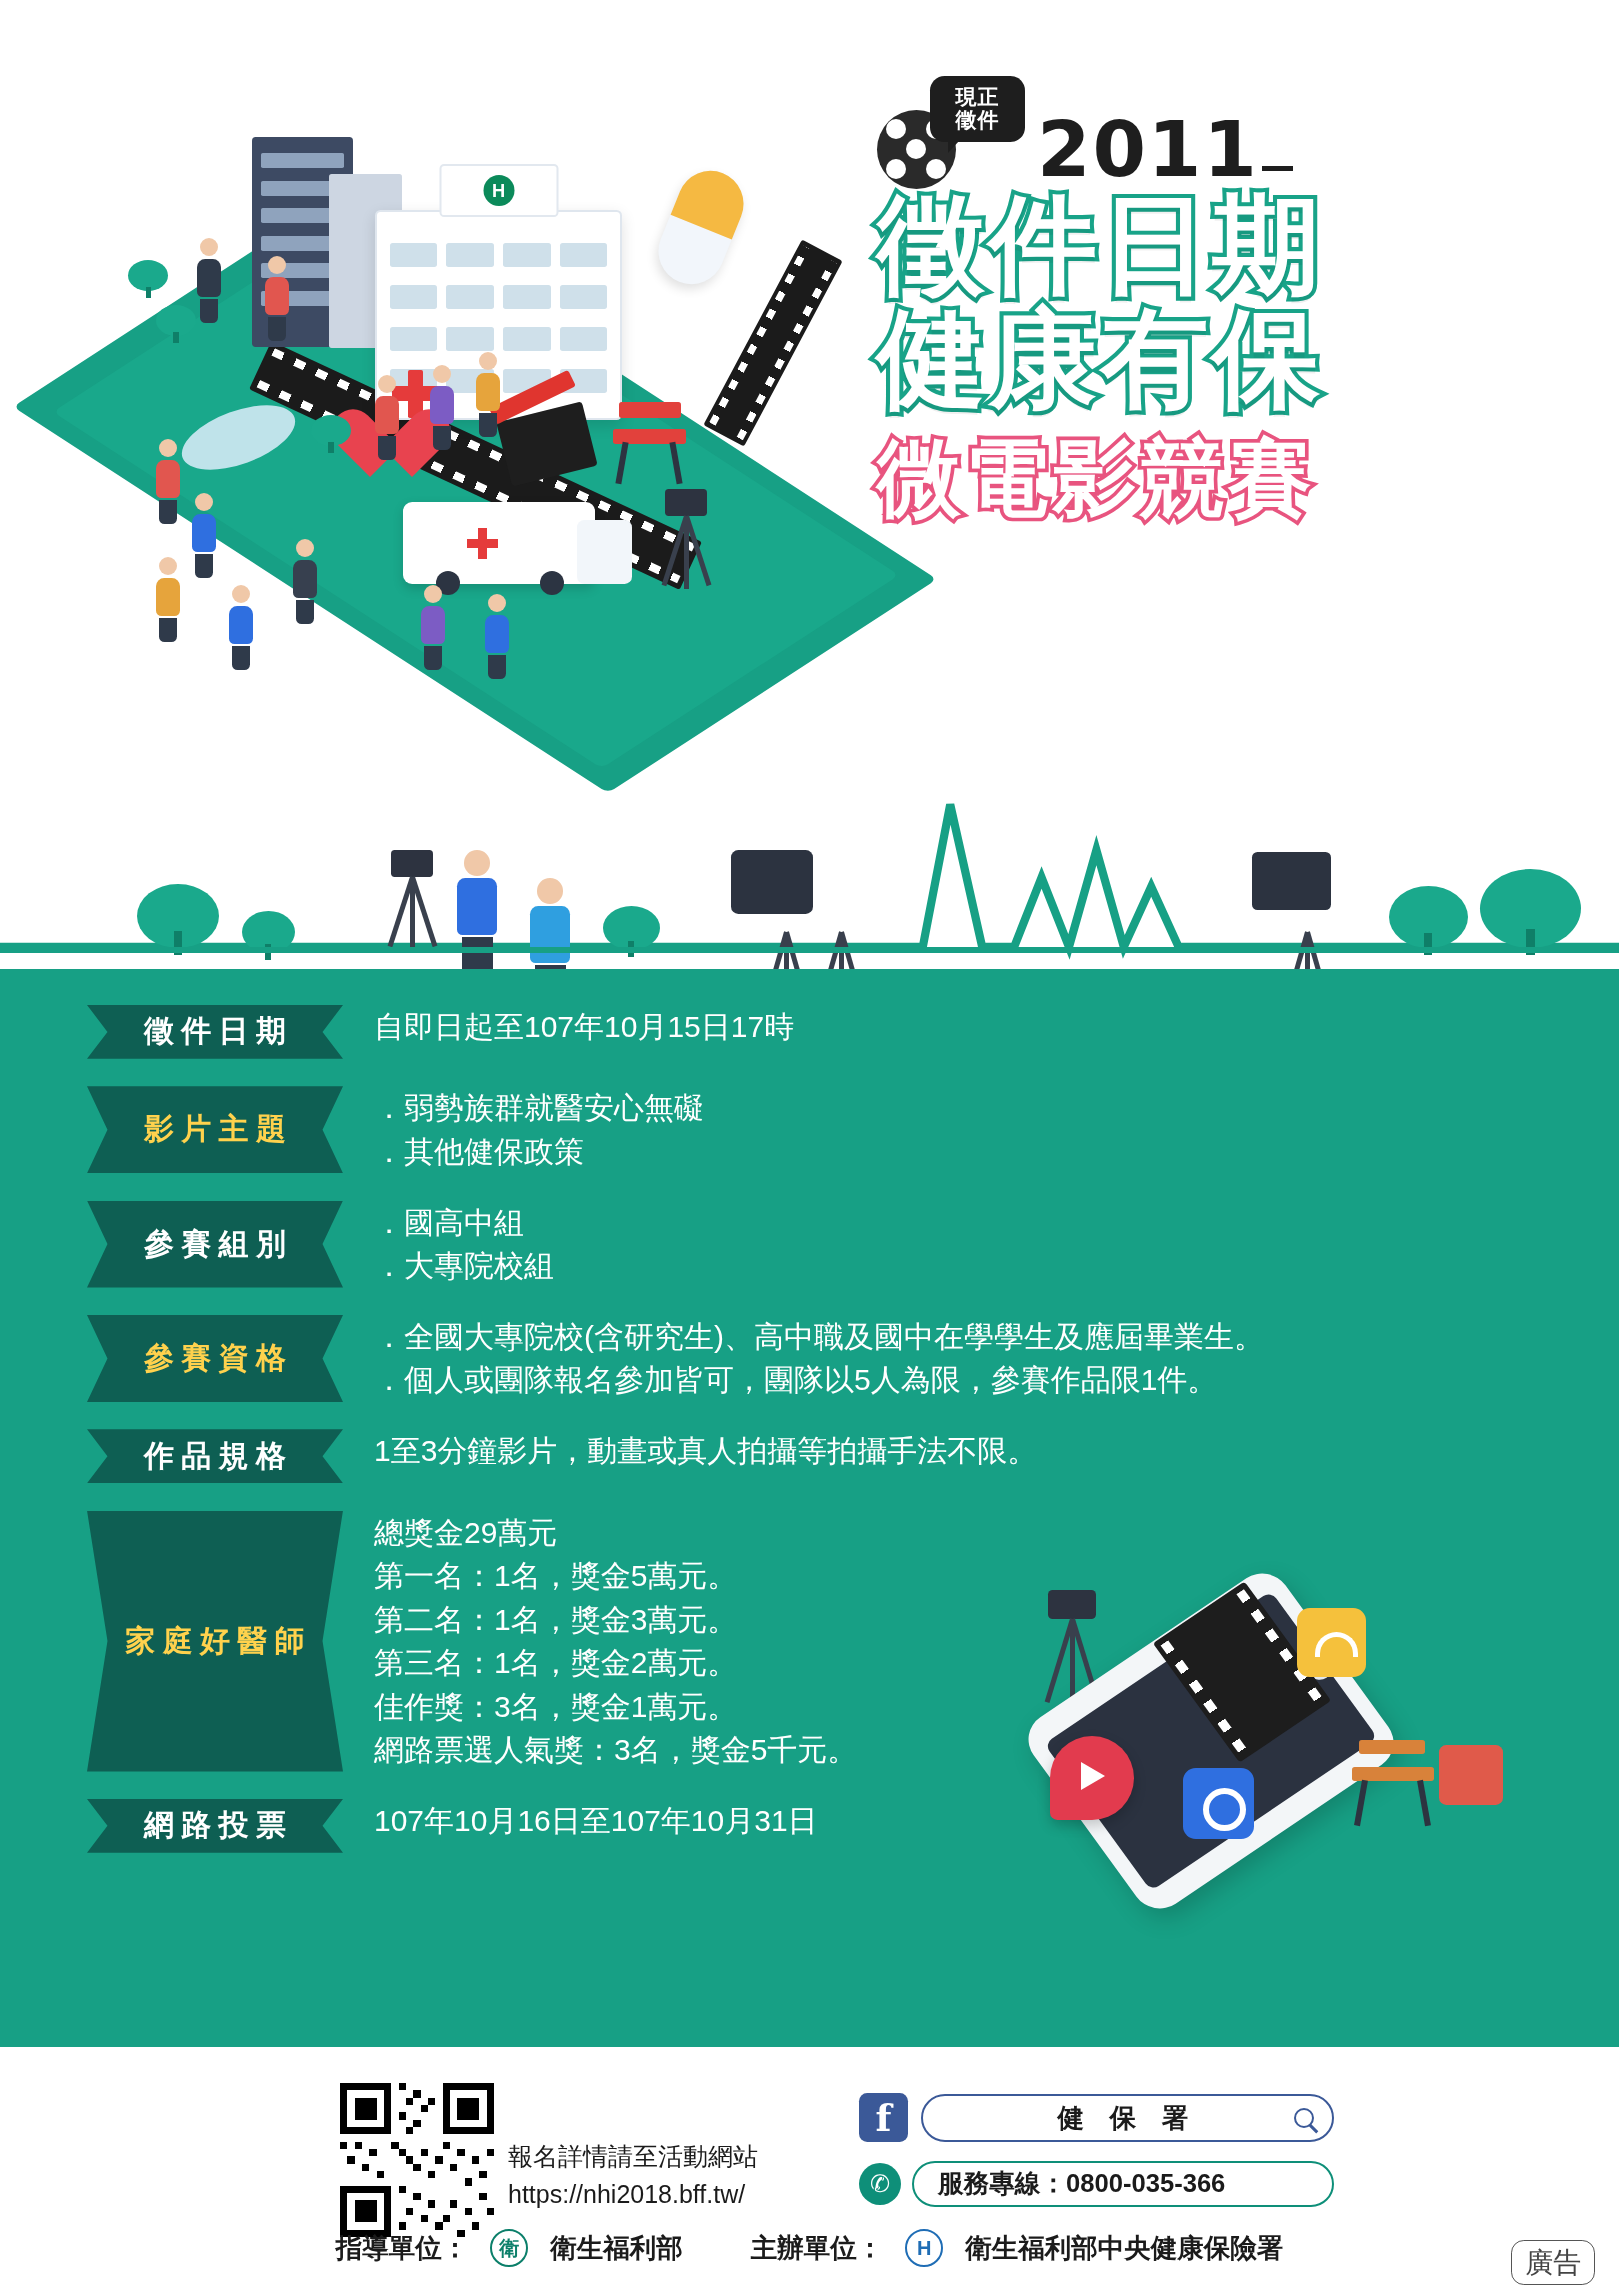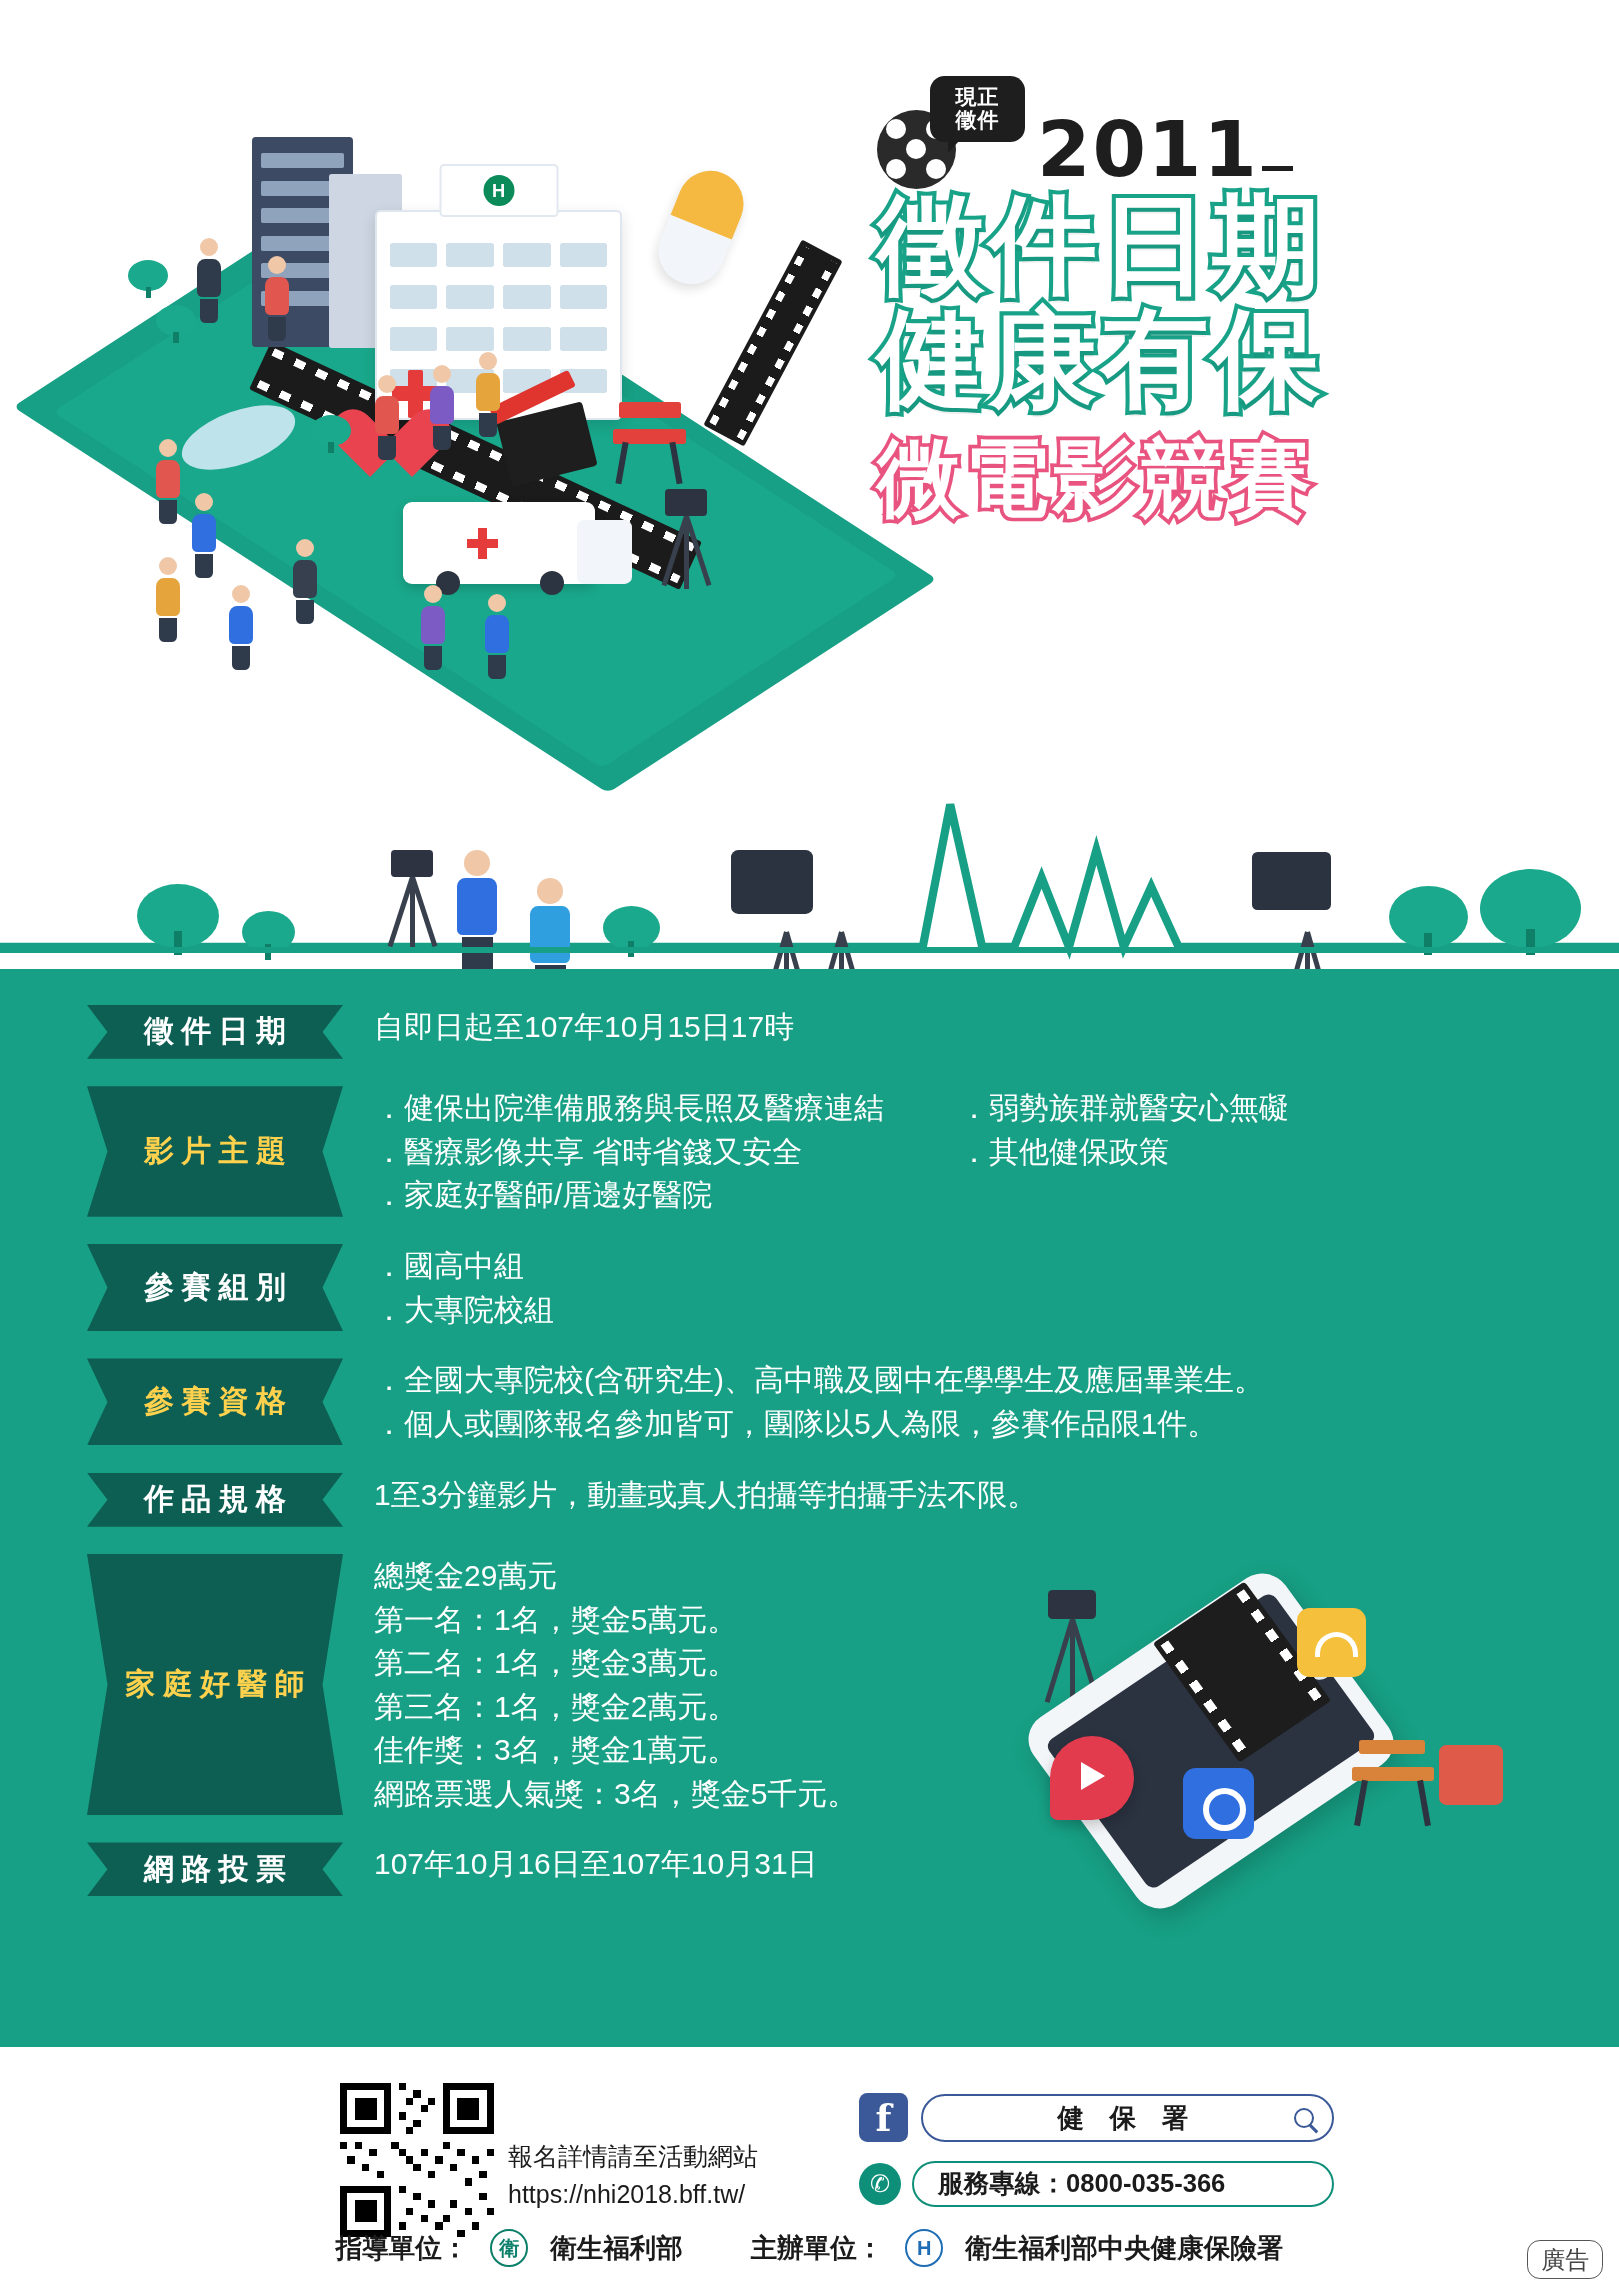--- a/index.html
+++ b/index.html
@@ -333,22 +333,22 @@
     position:absolute;left:0;top:2229px;width:1619px;
     display:flex;align-items:center;justify-content:center;gap:22px;
     font-size:26.5px;color:#1b1b1b;font-weight:bold;
   }
   .org-logo{
     width:38px;height:38px;border-radius:50%;border:2.7px solid #0b7f6a;color:#0b7f6a;
     display:flex;align-items:center;justify-content:center;font-size:20px;font-weight:bold;background:#fff;
   }
   .org-logo.blue{ border-color:#1f6db5;color:#1f6db5; }
   .ad-badge{
-    position:absolute;right:16px;top:2240px;border:1.8px solid #555;border-radius:12.8px;
-    padding:2.7px 12.8px;font-size:24px;color:#444;
+    position:absolute;right:24px;top:2240px;border:1.8px solid #555;border-radius:12.8px;
+    padding:2.7px 12.8px;font-size:28px;color:#444;
   }
 </style>
 </head>
 <body>
 
 <div class="top-area">
 
   <div class="iso-scene">
     <div class="iso-plate"></div>
     <div class="iso-plate2"></div>
@@ -627,25 +627,20 @@
     <div class="tag">徵件日期</div>
     <div class="rowbody">
       <div>自即日起至107年10月15日17時</div>
     </div>
   </div>
 
   <div class="row">
     <div class="tag yellow">影片主題</div>
     <div class="rowbody">
       <div class="two-col">
-        <div class="c1">
-          <div class="bullet">．健保出院準備服務與長照及醫療連結</div>
-          <div class="bullet">．醫療影像共享 省時省錢又安全</div>
-          <div class="bullet">．家庭好醫師/厝邊好醫院</div>
-        </div>
         <div class="c2">
           <div class="bullet">．弱勢族群就醫安心無礙</div>
           <div class="bullet">．其他健保政策</div>
         </div>
       </div>
     </div>
   </div>
 
   <div class="row">
     <div class="tag">參賽組別</div>

